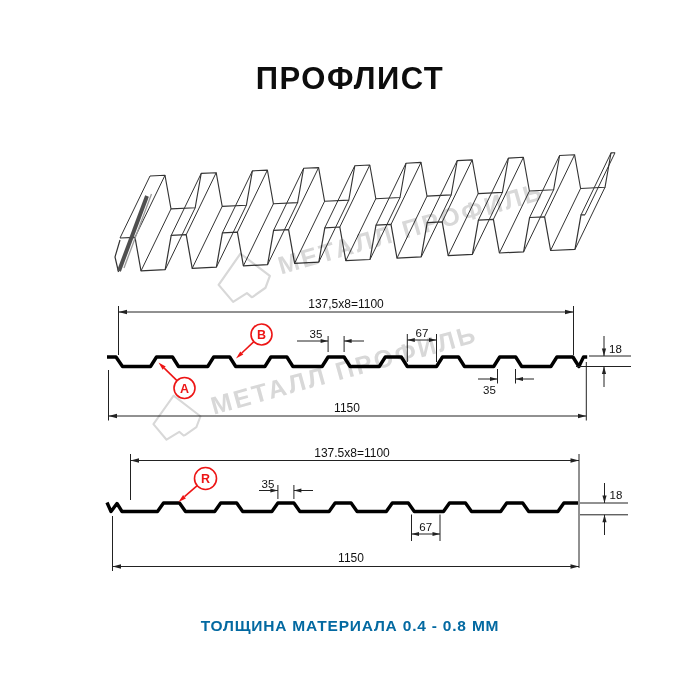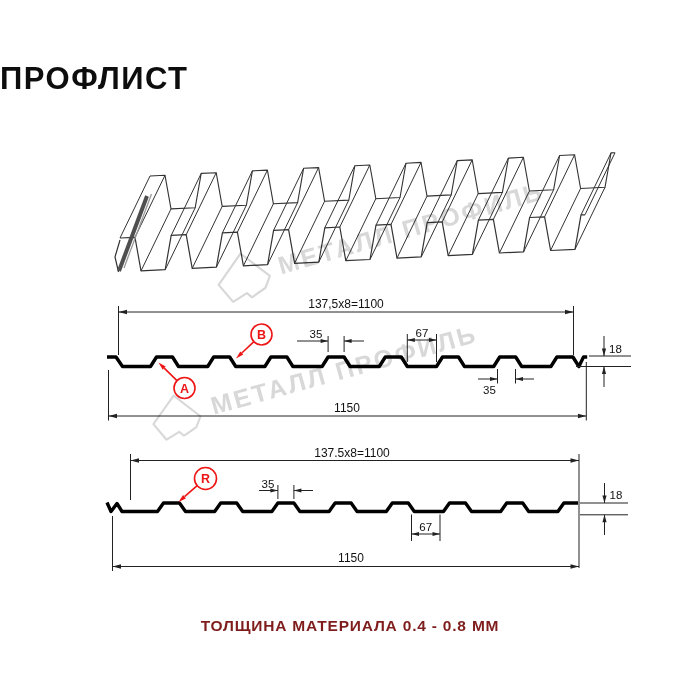--- a/index.html
+++ b/index.html
@@ -1,23 +1,23 @@
 <!DOCTYPE html>
 <html><head>
 <meta charset="utf-8">
 <style>
   html,body{margin:0;padding:0;background:#ffffff;}
   #page{position:relative;width:700px;height:700px;background:#fff;overflow:hidden;
         font-family:"Liberation Sans", sans-serif;}
-  .title{position:absolute;left:0;top:61px;width:700px;
+  .title{position:absolute;left:0;top:61px;width:700px;text-align:center;
          font-size:31px;font-weight:800;letter-spacing:1.5px;color:#0d0d0d;}
   .model{position:absolute;left:0;top:99px;width:700px;text-align:center;
          font-size:17px;font-weight:600;letter-spacing:1px;color:#141414;}
   .footer{position:absolute;left:0;top:617px;width:700px;text-align:center;
-          font-size:15.5px;font-weight:600;letter-spacing:0.8px;color:#7f1d1d;}
+          font-size:15.5px;font-weight:600;letter-spacing:0.8px;color:#0369a1;}
   #draw{position:absolute;left:0;top:0;z-index:2;}
   .watermark{position:absolute;z-index:6;display:flex;align-items:center;
              mix-blend-mode:multiply;pointer-events:none;user-select:none;}
   .wm-text{font-size:25px;font-weight:700;letter-spacing:2.5px;color:#d8d8d8;
            white-space:nowrap;margin-left:8px;}
   #wm1{left:222px;top:258px;height:50px;transform:rotate(-16deg);transform-origin:0 100%;}
   #wm2{left:154px;top:400px;height:46px;transform:rotate(-15.5deg);transform-origin:0 100%;}
   text{font-family:"Liberation Sans", sans-serif;fill:#111;}
   .dim{font-size:12px;}
   .dims{font-size:11.5px;}

